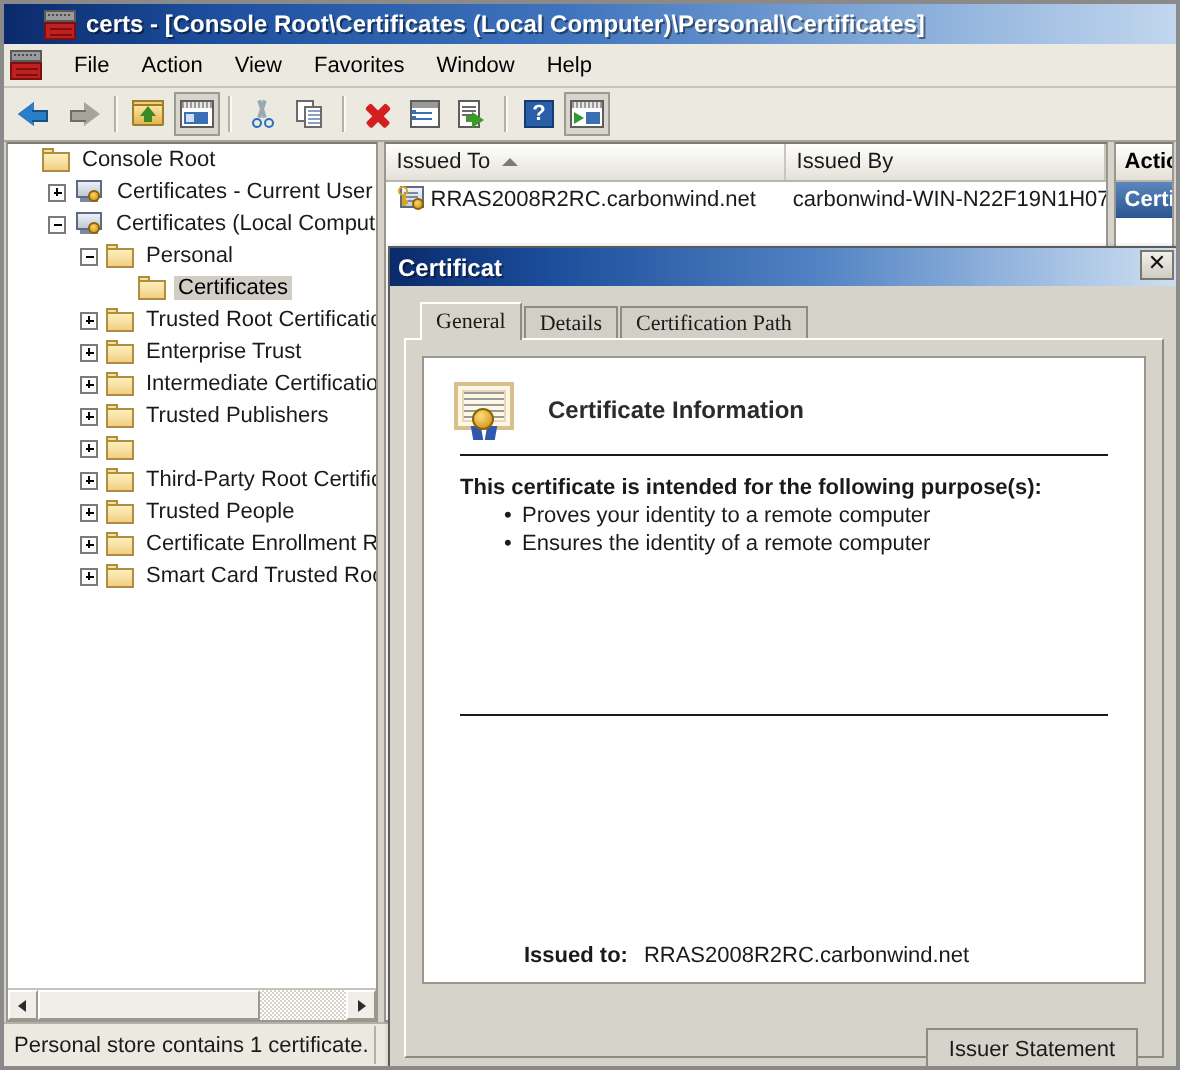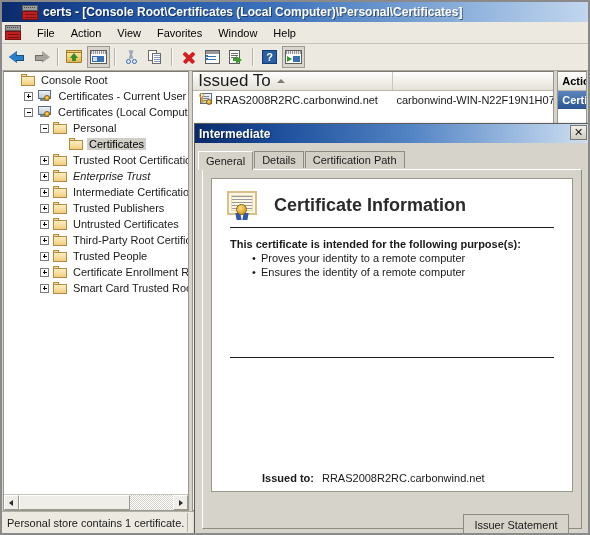--- a/index.html
+++ b/index.html
@@ -292,21 +292,21 @@
     position: relative;
     overflow: hidden;
   }
   .lv-header {
     display: flex; height: 18px;
     background: linear-gradient(to bottom,#ffffff 0%,#f3f1ec 45%,#e4e1d9 100%);
     border-bottom: 1px solid #b8b5ac;
   }
   .lv-col {
     display: flex; align-items: center;
-    font-size: 17px; color: #1a1a1a;
+    font-size: 11px; color: #1a1a1a;
     padding-left: 5px;
     border-right: 1px solid #c9c6bd;
     box-sizing: border-box;
     position: relative;
     cursor: default;
   }
   .lv-col .sortarrow {
     width: 0; height: 0; margin-left: 6px;
     border-left: 4px solid transparent; border-right: 4px solid transparent;
     border-bottom: 4px solid #7d7a72;
@@ -424,22 +424,22 @@
     box-sizing: border-box;
     display:flex; align-items:center; justify-content:center;
     font-size: 11px; color:#111; font-family:"Liberation Sans",sans-serif;
     line-height: 11px;
   }
   .dlg-body {
     position:absolute; left:0; top:19px; right:0; bottom:0;
     background: #d6d3ca;
   }
   .tabstrip {
-    position: absolute; left: 3px; top: 8px; right: 7px; height: 19px;
-    display: flex; align-items: flex-start;
+    position: absolute; left: 15px; top: 8px; right: 7px; height: 19px;
+    display: flex; align-items: flex-end; font-family: Liberation Serif, serif;
   }
   .tab {
     height: 17px;
     padding: 0 7px;
     font-size: 11px; color: #1a1a1a;
     background: #d2cfc6;
     border: 1px solid #8e8b83;
     border-bottom: none;
     box-sizing: border-box;
     display:flex; align-items:center;
@@ -495,21 +495,21 @@
     border-radius: 50%;
     background: radial-gradient(circle at 38% 32%, #ffdc78, #c48a10);
     border: 1px solid #8c6206; box-sizing: border-box; z-index: 3;
   }
   .ic-certbig .rib1, .ic-certbig .rib2 {
     position: absolute; top: 22px; width: 5px; height: 7px; background: #2f58ae; z-index:2;
   }
   .ic-certbig .rib1 { left: 10px; transform: skewX(10deg); }
   .ic-certbig .rib2 { left: 17px; transform: skewX(-10deg); }
   .cert-head-title {
-    font-size: 18px; font-weight: bold; color: #2b2b2b;
+    font-size: 12px; font-weight: bold; color: #2b2b2b;
     margin-left: 14px;
   }
   .hr-line {
     height: 1px; background: #1a1a1a;
     margin: 8px 18px 0 18px;
   }
   .purpose-title {
     font-size: 11px; font-weight: bold; color: #1a1a1a;
     margin: 10px 0 0 18px;
   }
@@ -698,21 +698,21 @@
             <span class="tree-label">Certificates</span>
           </div>
           <div class="tree-row" style="padding-left: 36px;">
             <span class="expander plus"></span>
             <span class="ic-folder">
               <span class="tabp"></span>
               <span class="body"></span>
             </span>
             <span class="tree-label">Trusted Root Certification</span>
           </div>
-          <div class="tree-row" style="padding-left: 36px; font-style: italic;">
+          <div class="tree-row" style="padding-left: 36px;">
             <span class="expander plus"></span>
             <span class="ic-folder">
               <span class="tabp"></span>
               <span class="body"></span>
             </span>
             <span class="tree-label">Enterprise Trust</span>
           </div>
           <div class="tree-row" style="padding-left: 36px;">
             <span class="expander plus"></span>
             <span class="ic-folder">
@@ -728,21 +728,20 @@
               <span class="body"></span>
             </span>
             <span class="tree-label">Trusted Publishers</span>
           </div>
           <div class="tree-row" style="padding-left: 36px;">
             <span class="expander plus"></span>
             <span class="ic-folder">
               <span class="tabp"></span>
               <span class="body"></span>
             </span>
-            <span class="tree-label">Untrusted Certificates</span>
           </div>
           <div class="tree-row" style="padding-left: 36px;">
             <span class="expander plus"></span>
             <span class="ic-folder">
               <span class="tabp"></span>
               <span class="body"></span>
             </span>
             <span class="tree-label">Third-Party Root Certificat</span>
           </div>
           <div class="tree-row" style="padding-left: 36px;">
@@ -777,20 +776,23 @@
         </div>
         <div class="hs-btn right"></div>
       </div>
     </div>
 
     <div class="list-pane">
       <div class="lv-header">
         <div class="lv-col" style="width:200px">
           <span>Issued To</span>
           <span class="sortarrow"></span>
+        </div>
+        <div class="lv-col" style="flex:1 1 auto">
+          <span>Issued By</span>
         </div>
       </div>
       <div class="lv-row">
         <div class="lv-cell" style="width:200px">
           <span class="ic-cert-key">
             <span class="pg"></span>
               <span class="ln"></span>
               <span class="seal2"></span>
             <span class="kkey">
                 <span class="ring"></span>
@@ -812,21 +814,21 @@
     </div>
   </div>
 
   <div class="statusbar">
     <div class="status-cell" style="width:186px">Personal store contains 1 certificate.</div>
     <div class="status-cell" style="flex:1 1 auto"></div>
   </div>
 
   <div class="dialog">
     <div class="dlg-title">
-      <span class="dlg-title-text">Intermediate</span>
+      <span class="dlg-title-text">Certificat</span>
       <div class="dlg-close">✕</div>
     </div>
     <div class="dlg-body">
 
       <div class="tabstrip">
         <div class="tab active">General</div>
         <div class="tab">Details</div>
         <div class="tab">Certification Path</div>
       </div>
 

